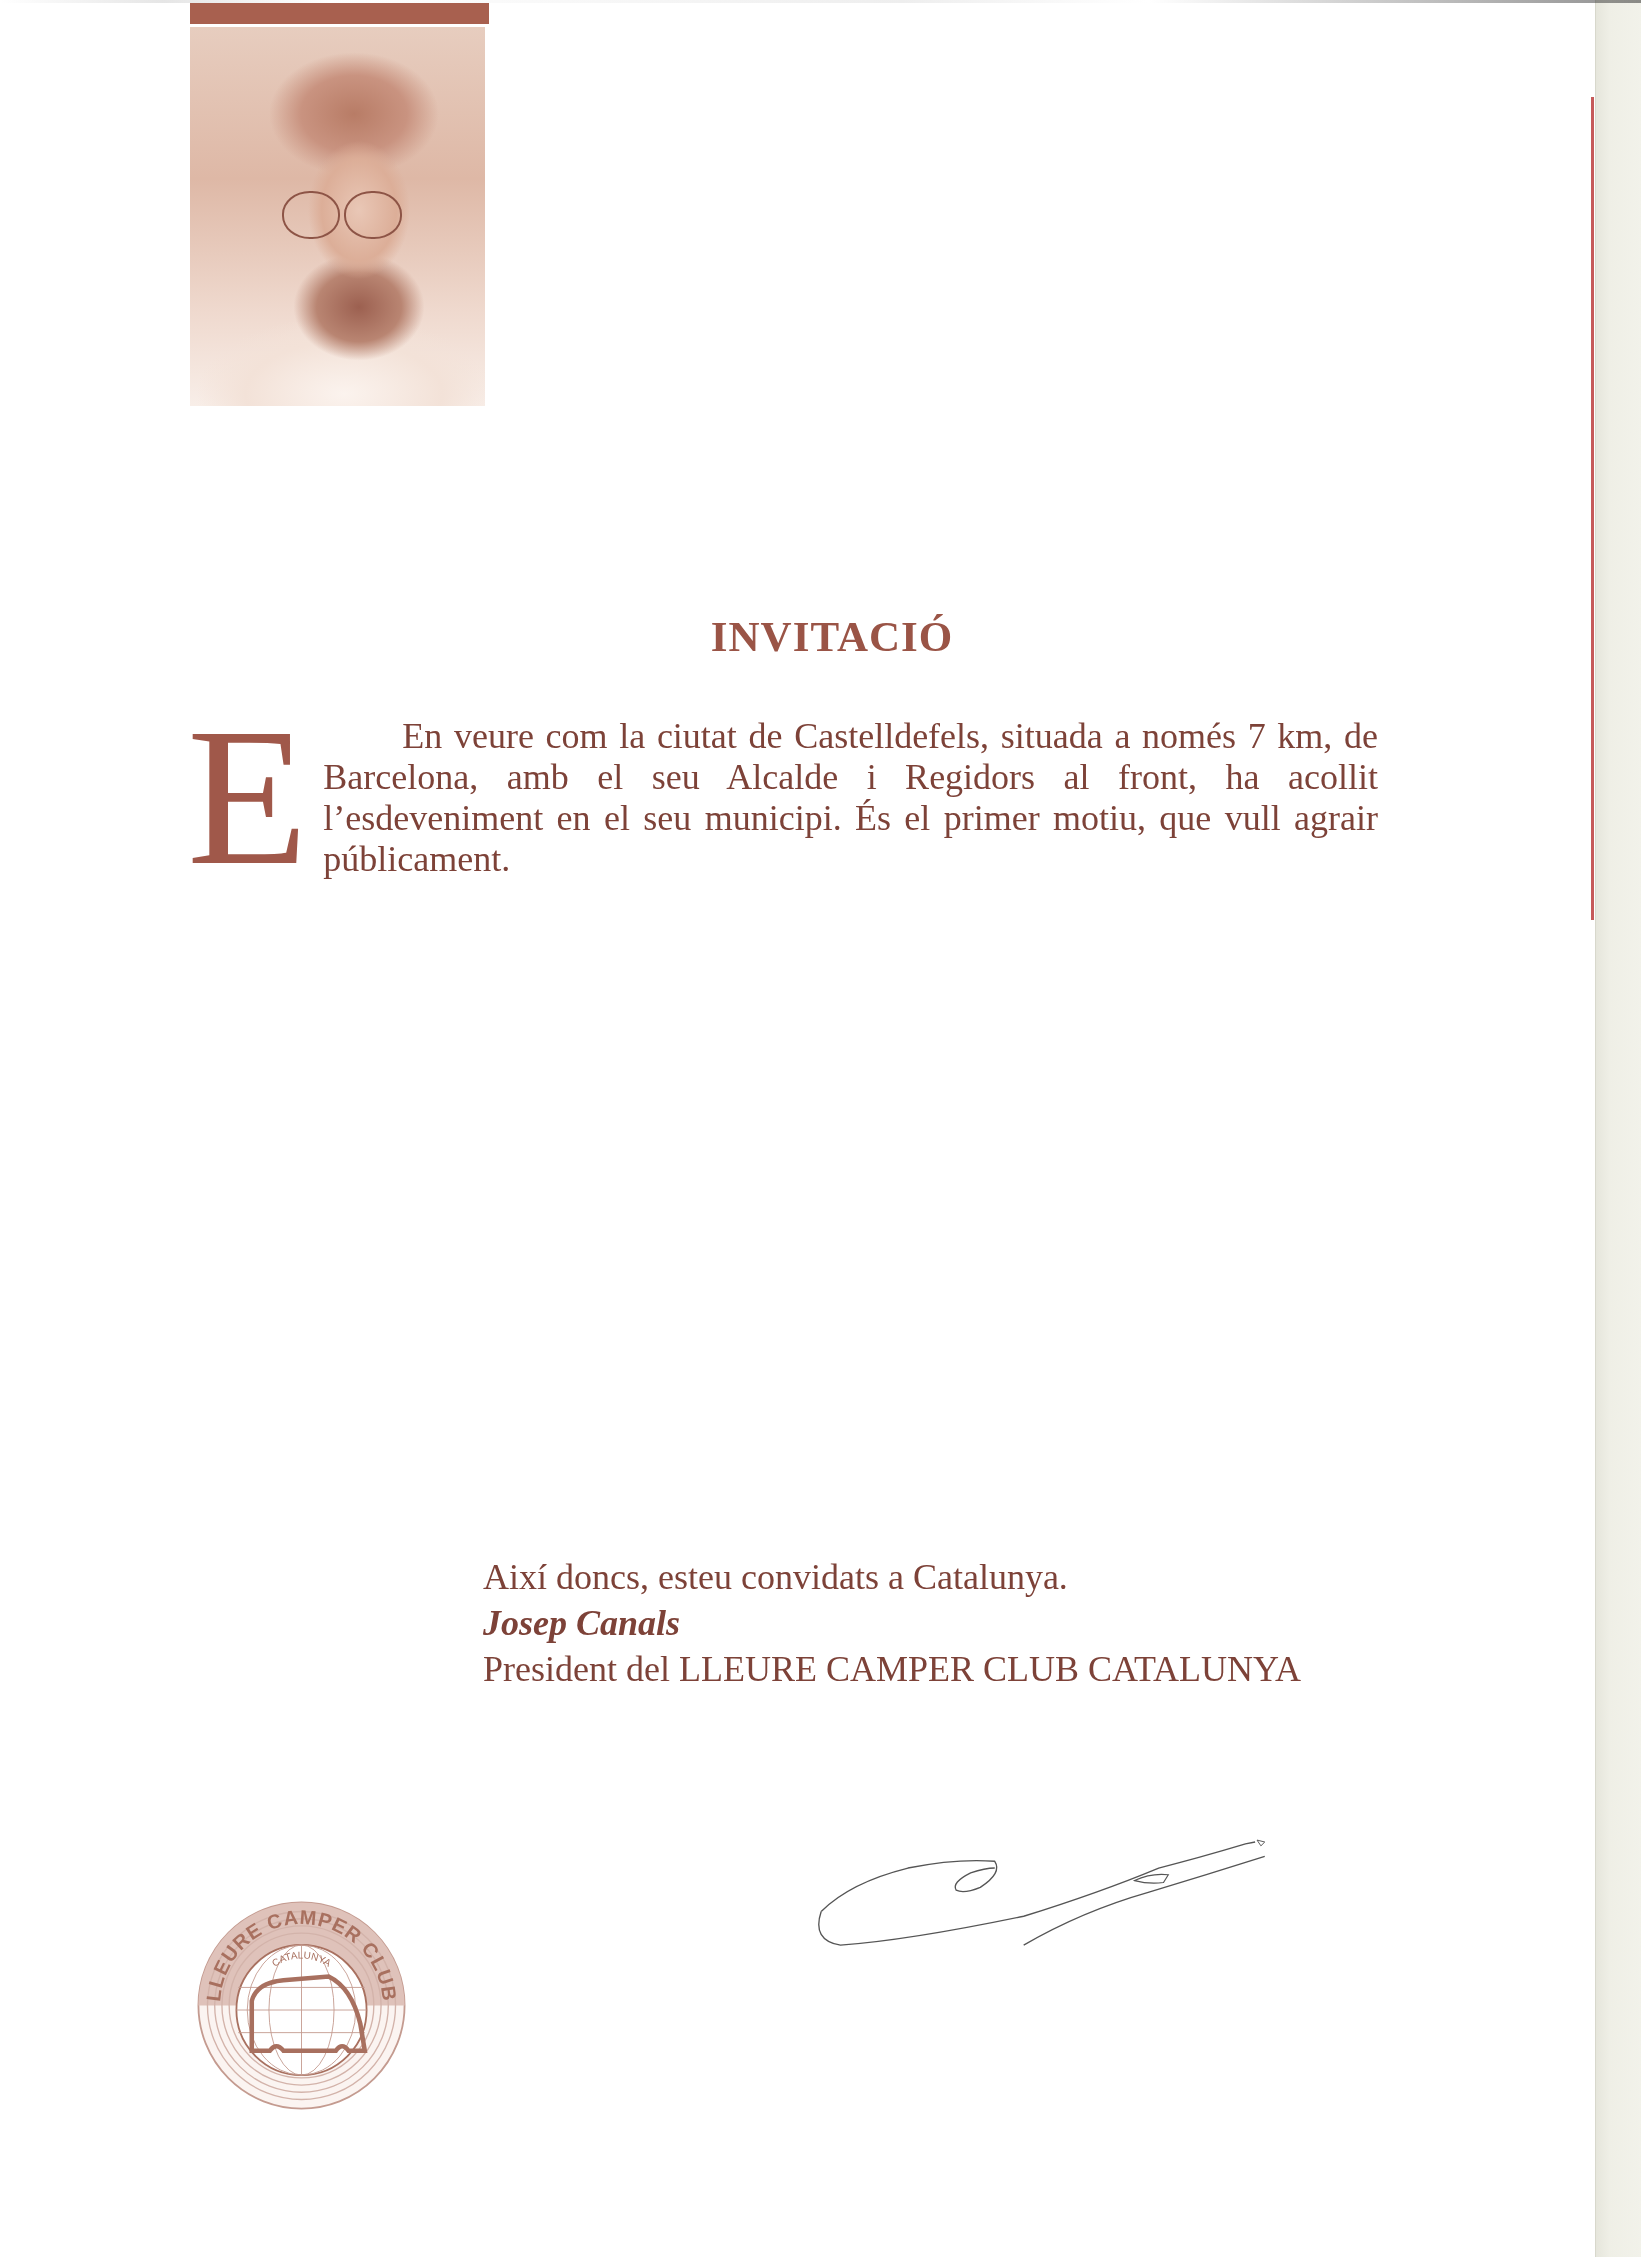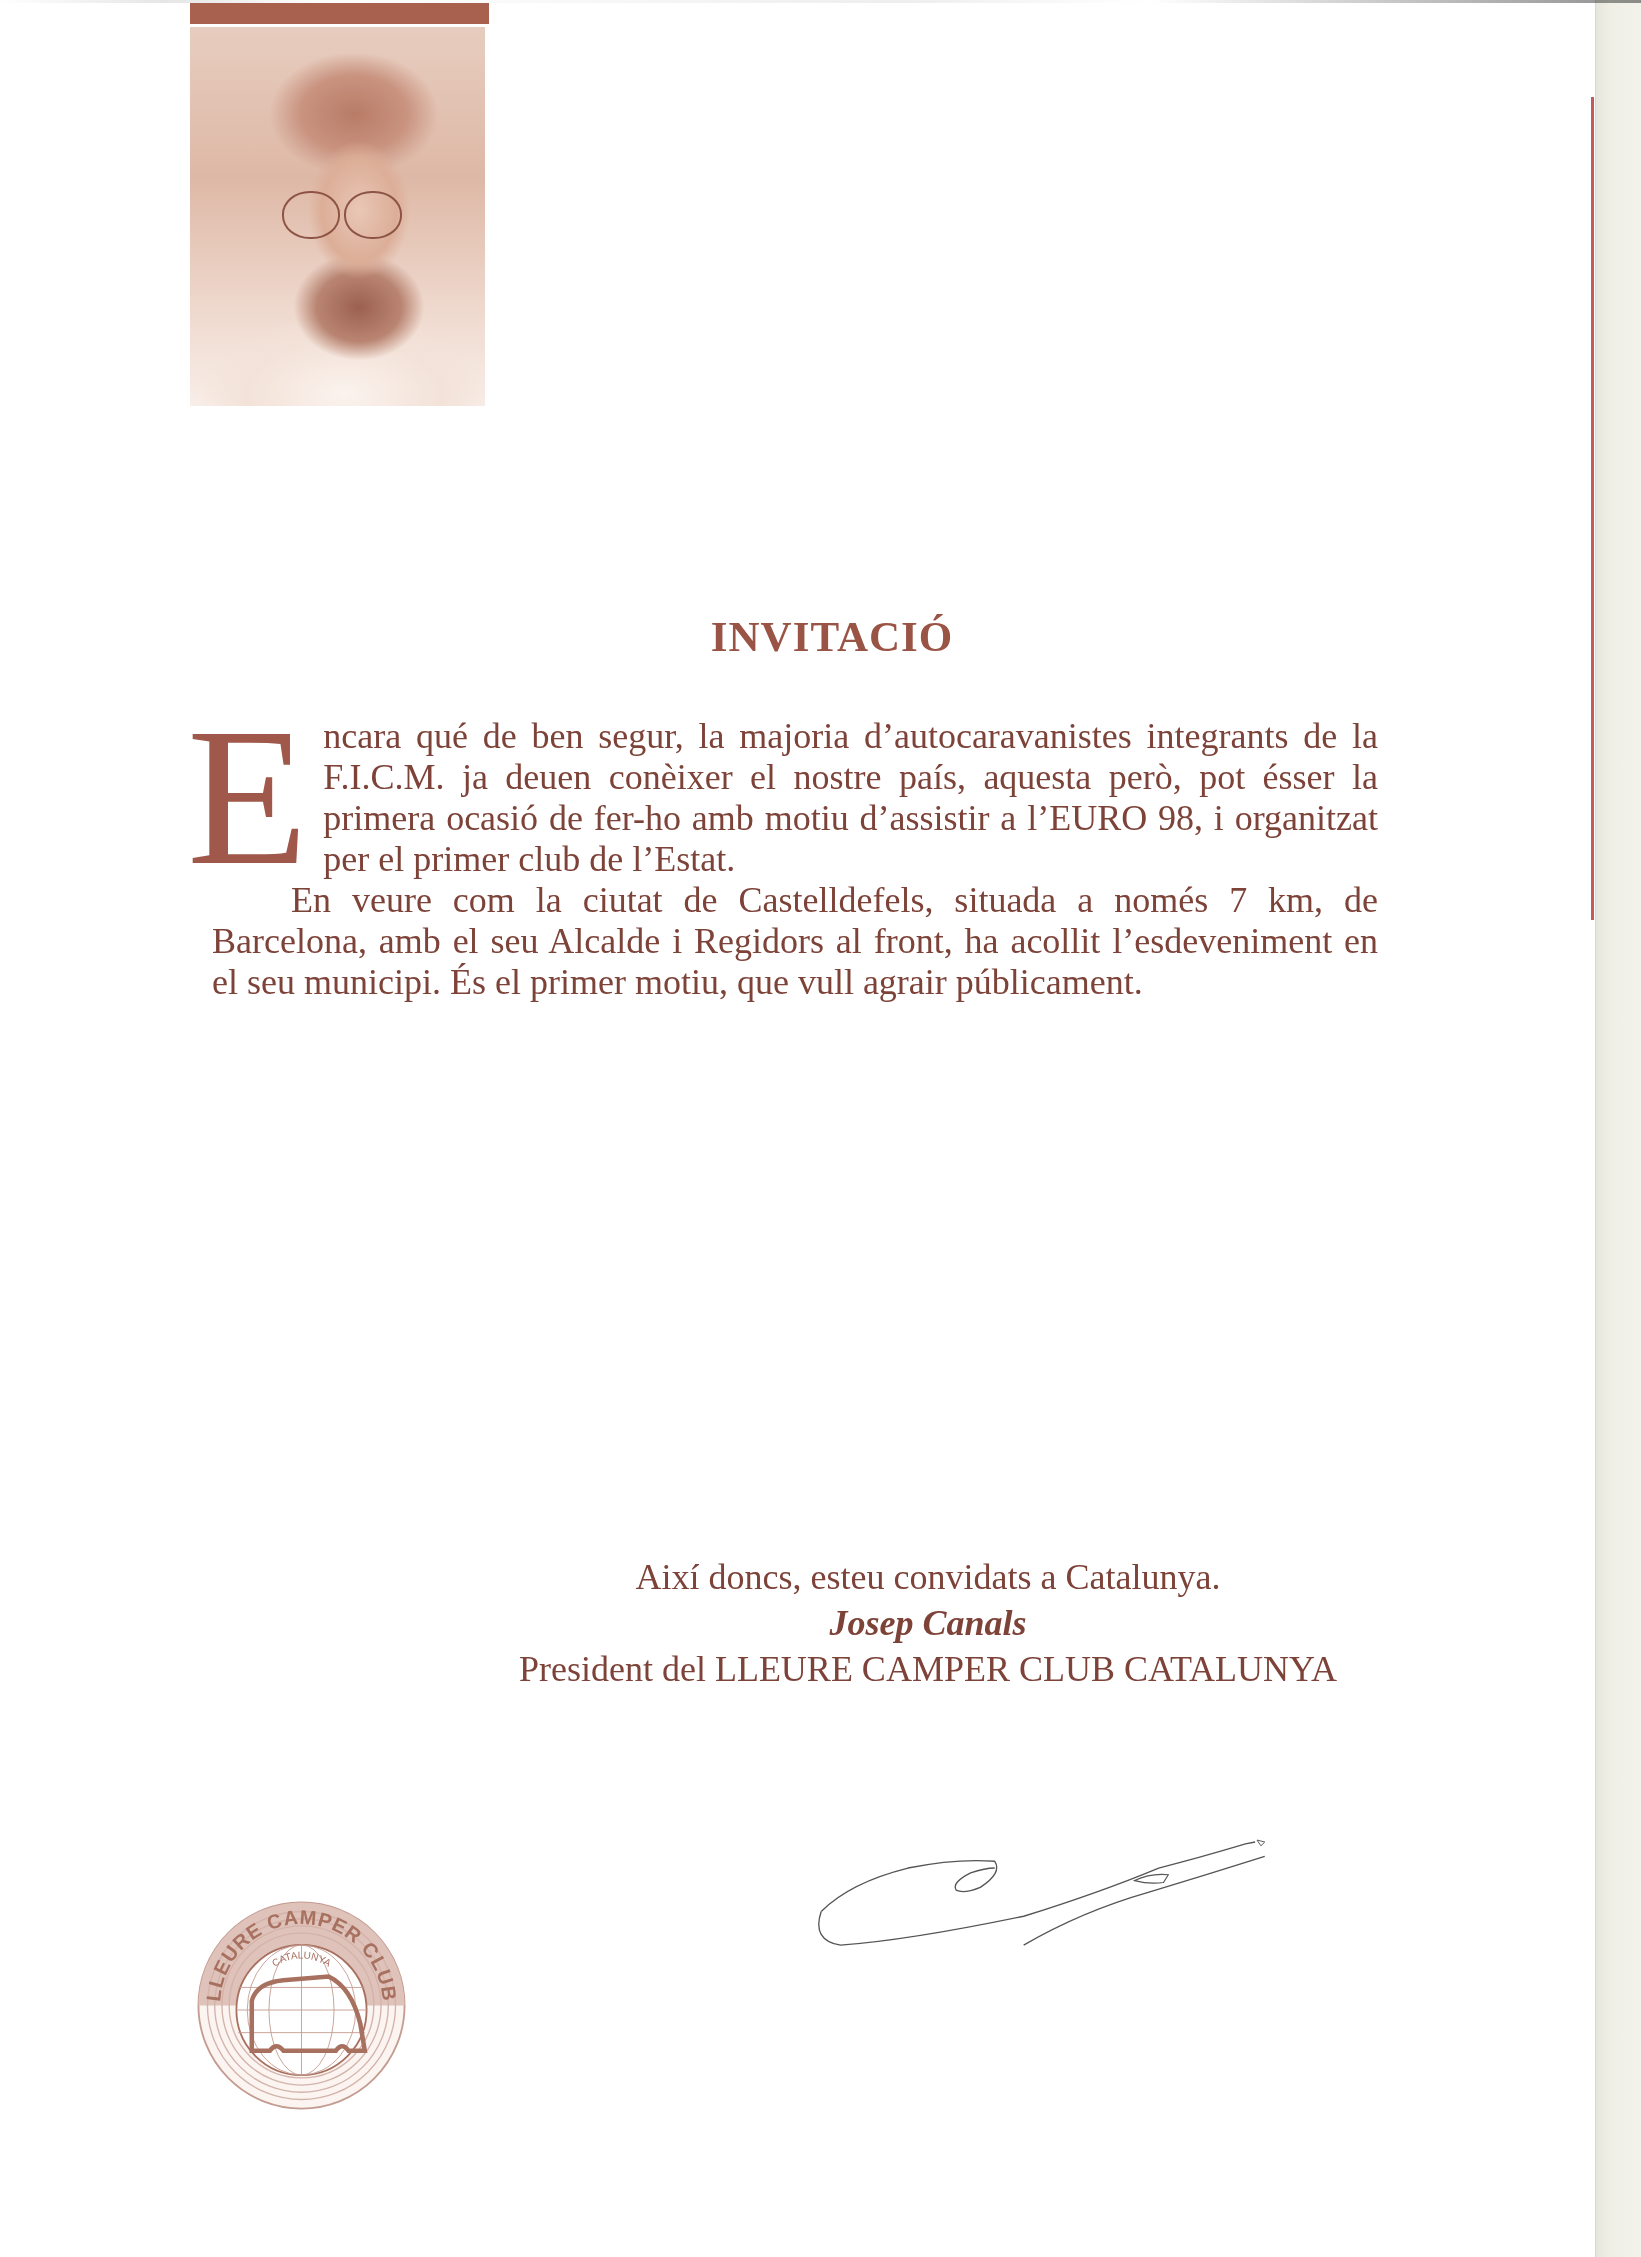--- a/index.html
+++ b/index.html
@@ -49,21 +49,21 @@
     position: absolute; left: 212px; top: 716px; width: 1166px;
     font-size: 36px; line-height: 41px; text-align: justify; color: #7d4238;
   }
   .body-text p { margin: 0; }
   .body-text p.indent { text-indent: 79px; }
   .drop-cap {
     float: left; font-size: 198px; line-height: 145px; height: 127px;
     margin: 7.7px 15.4px 0 -25px; color: #a0584a; font-weight: normal;
   }
   .closing {
-    position: absolute; left: 483px; width: 890px; top: 1554px; text-align: center;
+    position: absolute; left: 483px; width: 890px; top: 1554px; text-align: left;
     font-size: 36px; line-height: 46px; color: #7d4238;
   }
   .closing .name { font-style: italic; font-weight: bold; }
   .signature { position: absolute; left: 792px; top: 1815px; width: 473px; height: 135px; }
   .logo { position: absolute; left: 193px; top: 1897px; width: 217px; height: 217px; }
 </style>
 </head>
 <body>
 
 <div class="page-edge"></div>
@@ -76,21 +76,20 @@
     <div class="glasses l"></div>
     <div class="glasses r"></div>
   </div>
 </div>
 
 <div class="title">INVITACIÓ</div>
 
 <div class="body-text">
   <p>
     <span class="drop-cap">E</span>
-    <span>ncara qué de ben segur, la majoria d’autocaravanistes integrants de la F.I.C.M. ja deuen conèixer el nostre país, aquesta però, pot ésser la primera ocasió de fer-ho amb motiu d’assistir a l’EURO 98, i organitzat per el primer club de l’Estat.</span>
   </p>
   <p class="indent">En veure com la ciutat de Castelldefels, situada a només 7 km, de Barcelona, amb el seu Alcalde i Regidors al front, ha acollit l’esdeveniment en el seu municipi. És el primer motiu, que vull agrair públicament.</p>
 </div>
 
 <div class="closing">
   <div>Així doncs, esteu convidats a Catalunya.</div>
   <div class="name">Josep Canals</div>
   <div>President del LLEURE CAMPER CLUB CATALUNYA</div>
 </div>
 

